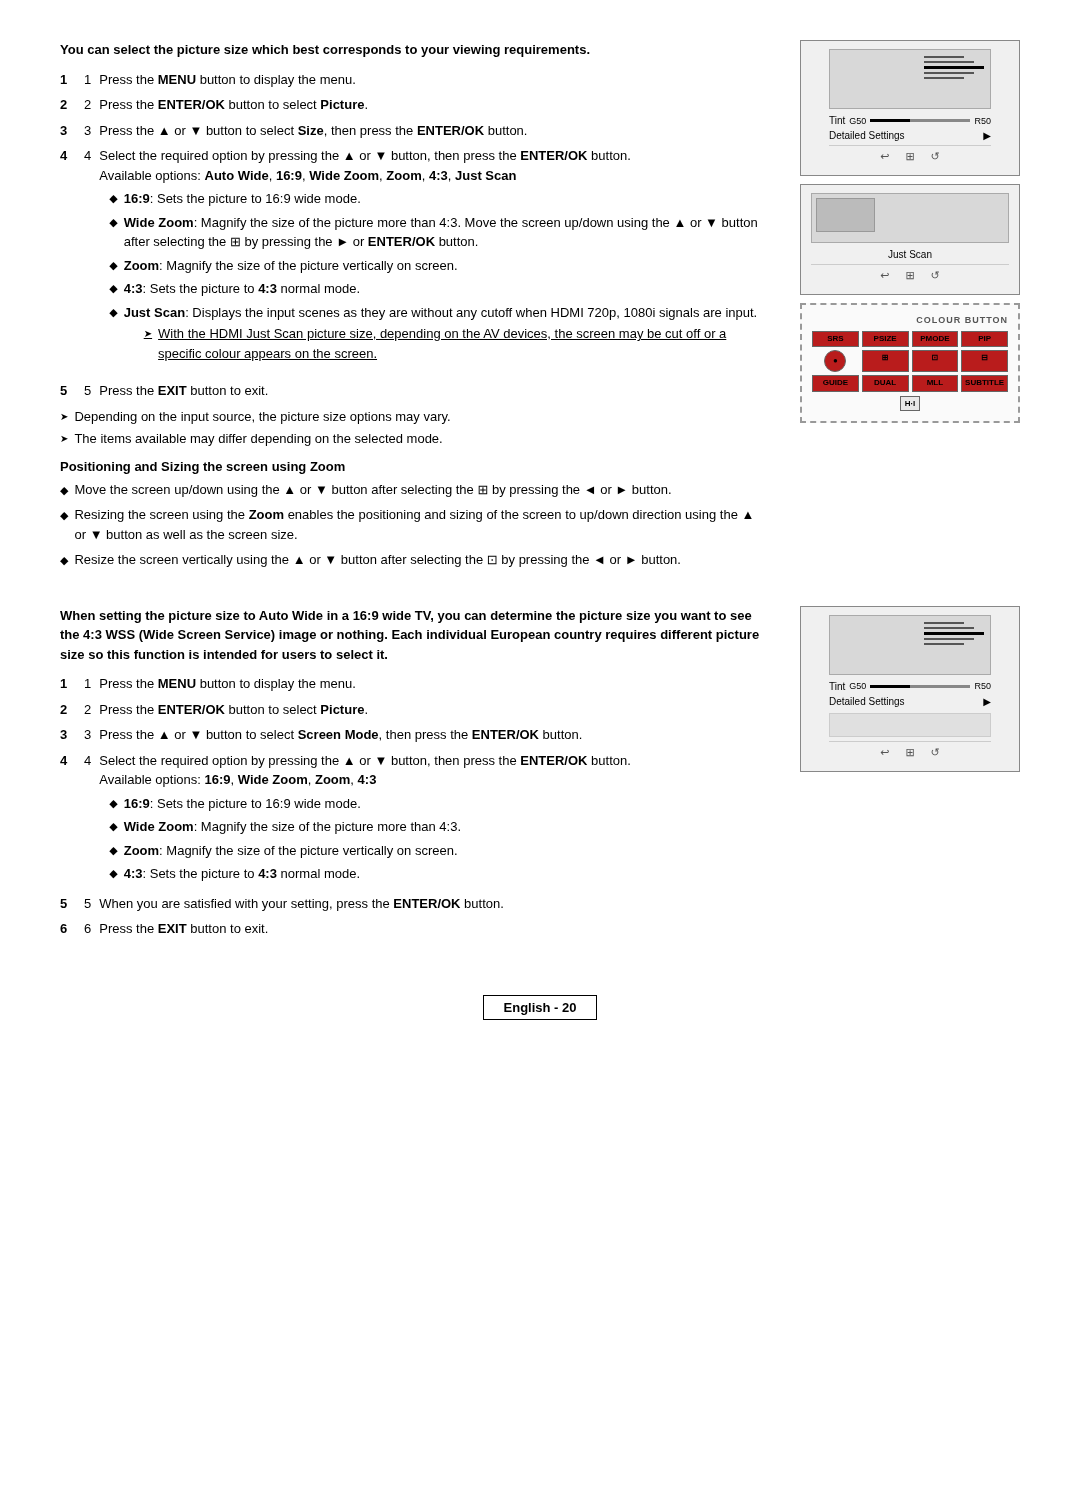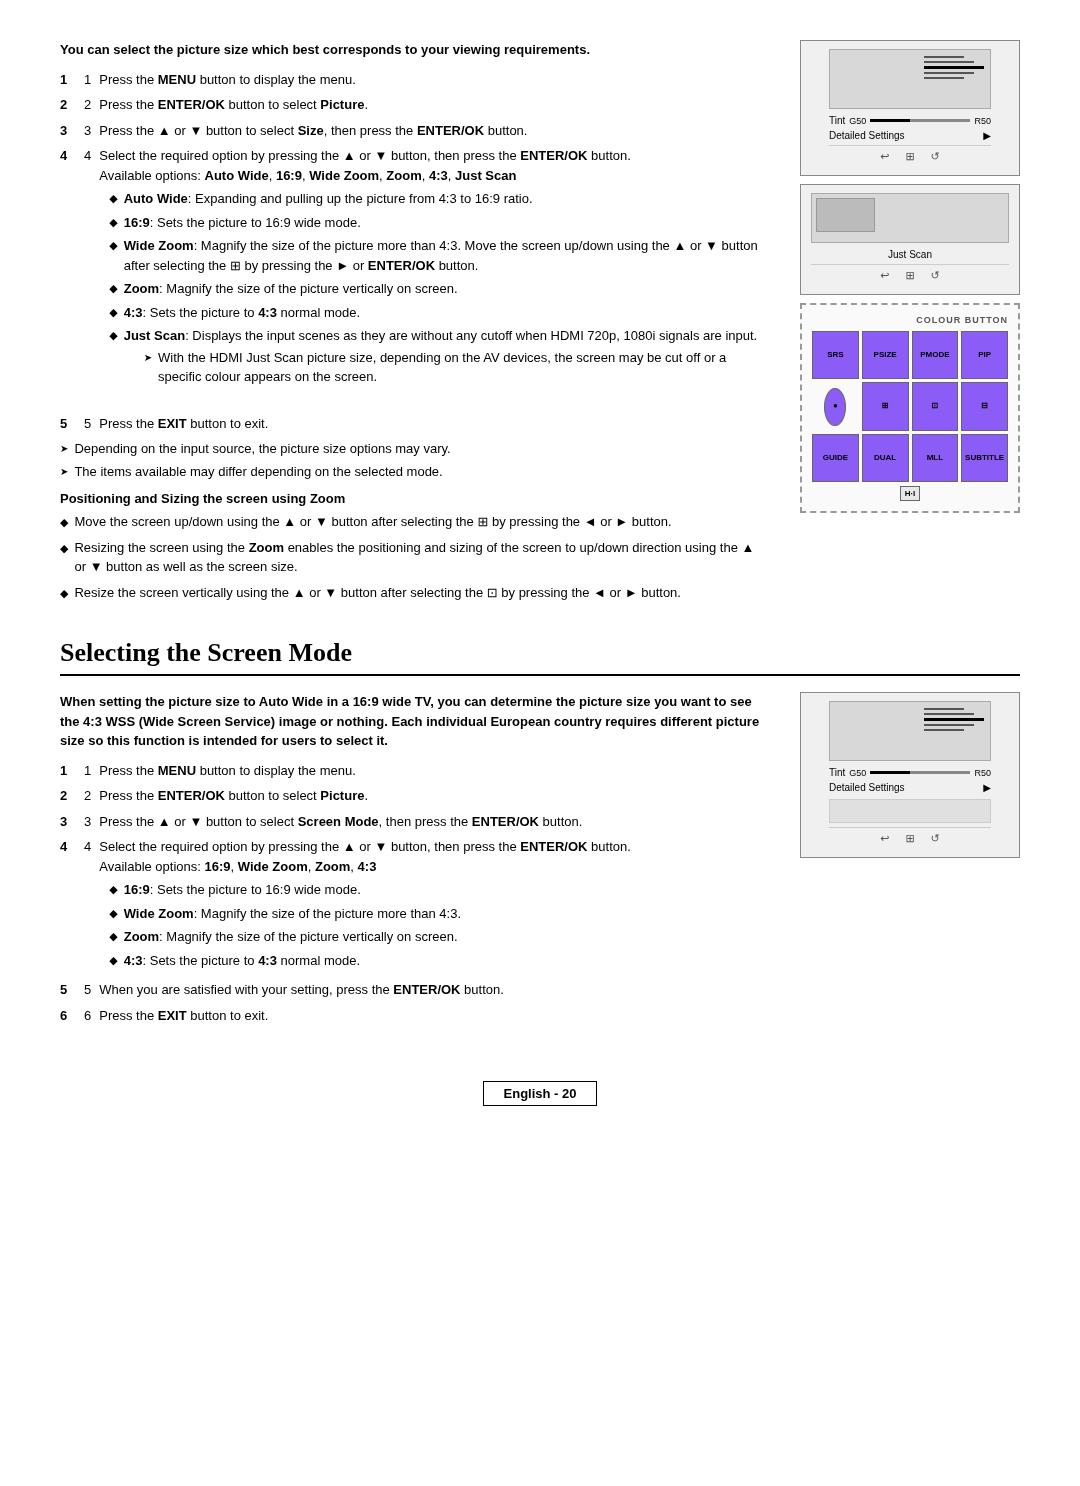--- a/index.html
+++ b/index.html
@@ -81,22 +81,23 @@
       flex-shrink: 0;
     }
     .sub-list {
       list-style: none;
       padding-left: 20px;
       margin-top: 2px;
     }
     .sub-list li {
       display: flex;
       gap: 6px;
-      margin-bottom: 17px;
+      margin-bottom: 8px;
       line-height: 1.5;
+      text-decoration: underline;
     }
     .sub-list li::before {
       content: '➤';
       font-size: 10px;
       margin-top: 2px;
       flex-shrink: 0;
     }
     .note-list {
       list-style: none;
       padding-left: 0;
@@ -243,22 +244,22 @@
     .remote-buttons-grid {
       display: grid;
       grid-template-columns: repeat(4, 1fr);
       gap: 3px;
       margin-bottom: 4px;
     }
     .remote-btn {
       border: 1px solid #666;
       text-align: center;
       font-size: 8px;
-      padding: 18px 1px;
-      background: #8b5cf6;
+      padding: 2px 1px;
+      background: #b91c1c;
       font-weight: bold;
       line-height: 1.3;
     }
     .remote-btn-row {
       display: flex;
       justify-content: space-around;
       gap: 3px;
       margin-top: 3px;
     }
     .remote-btn-wide {
@@ -307,23 +308,20 @@
         <li>
           <span>3</span>
           <span class="step-body">Press the ▲ or ▼ button to select <b>Size</b>, then press the <b>ENTER/OK</b> button.</span>
         </li>
         <li>
           <span>4</span>
           <span class="step-body">
             Select the required option by pressing the ▲ or ▼ button, then press the <b>ENTER/OK</b> button.<br>
             Available options: <b>Auto Wide</b>, <b>16:9</b>, <b>Wide Zoom</b>, <b>Zoom</b>, <b>4:3</b>, <b>Just Scan</b>
             <ul class="options-list">
-              <li>
-                  <span><b>Auto Wide</b>: Expanding and pulling up the picture from 4:3 to 16:9 ratio.</span>
-                </li>
               <li>
                   <span><b>16:9</b>: Sets the picture to 16:9 wide mode.</span>
                 </li>
               <li>
                   <span><b>Wide Zoom</b>: Magnify the size of the picture more than 4:3. Move the screen up/down using the ▲ or ▼ button after selecting the ⊞ by pressing the ► or <b>ENTER/OK</b> button.</span>
                 </li>
               <li>
                   <span><b>Zoom</b>: Magnify the size of the picture vertically on screen.</span>
                 </li>
               <li>
@@ -433,21 +431,20 @@
         <div class="remote-btn-row">
           <div class="remote-btn-wide">H·I</div>
         </div>
       </div>
 
     </div>
   </div>
 </div>
 
 <div class="section">
-  <h1 class="section-title">Selecting the Screen Mode</h1>
 
   <div class="section-content">
     <div class="text-col">
       <p class="intro-bold">
         When setting the picture size to Auto Wide in a 16:9 wide TV, you can determine the picture size you want to see the 4:3 WSS (Wide Screen Service) image or nothing. Each individual European country requires different picture size so this function is intended for users to select it.
       </p>
 
       <ol class="main-steps">
         <li>
           <span>1</span>

